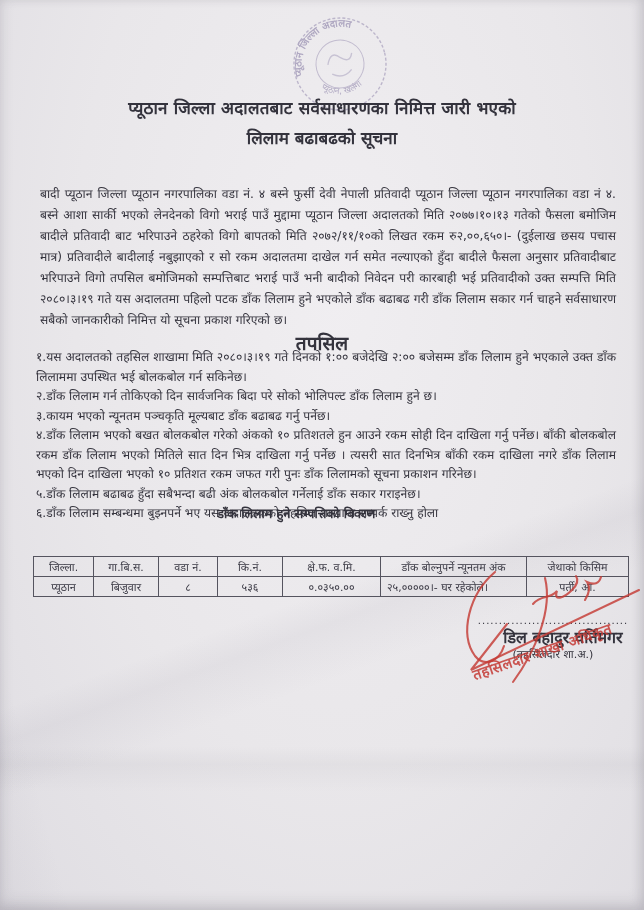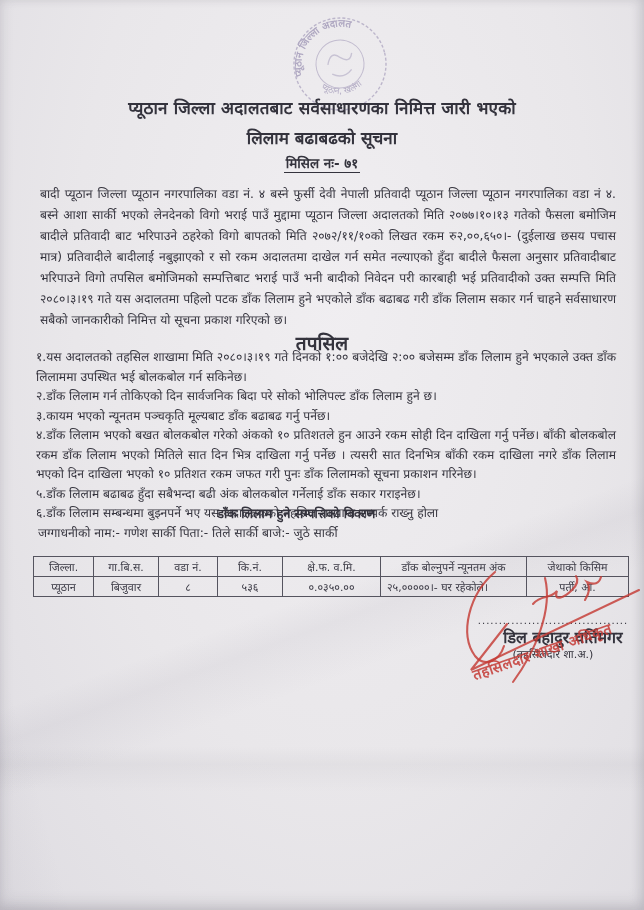--- a/index.html
+++ b/index.html
@@ -62,36 +62,34 @@
     <text font-size="10" fill="#8b80a8" font-weight="bold">
       <textPath href="#arcTop" startOffset="8%">प्यूठान जिल्ला अदालत</textPath>
     </text>
     <text font-size="8.5" fill="#8b80a8">
       <textPath href="#arcBot" startOffset="16%">प्यूठान, खलंगा</textPath>
     </text>
   </svg>
 
   <div class="abs title2">लिलाम बढाबढको सूचना</div>
   <div class="abs title1">प्यूठान जिल्ला अदालतबाट सर्वसाधारणका निमित्त जारी भएको</div>
-  <div class="abs fileno"><span>मिसिल नः- ७१</span></div>
 
   <div class="abs bodytext">बादी प्यूठान जिल्ला प्यूठान नगरपालिका वडा नं. ४ बस्ने फुर्सी देवी नेपाली प्रतिवादी प्यूठान जिल्ला प्यूठान नगरपालिका वडा नं ४. बस्ने आशा सार्की भएको लेनदेनको विगो भराई पाउँ मुद्दामा प्यूठान जिल्ला अदालतको मिति २०७७।१०।१३ गतेको फैसला बमोजिम बादीले प्रतिवादी बाट भरिपाउने ठहरेको विगो बापतको मिति २०७२/११/१०को लिखत रकम रु२,००,६५०।- (दुईलाख छसय पचास मात्र) प्रतिवादीले बादीलाई नबुझाएको र सो रकम अदालतमा दाखेल गर्न समेत नल्याएको हुँदा बादीले फैसला अनुसार प्रतिवादीबाट भरिपाउने विगो तपसिल बमोजिमको सम्पत्तिबाट भराई पाउँ भनी बादीको निवेदन परी कारबाही भई प्रतिवादीको उक्त सम्पत्ति मिति २०८०।३।१९ गते यस अदालतमा पहिलो पटक डाँक लिलाम हुने भएकोले डाँक बढाबढ गरी डाँक लिलाम सकार गर्न चाहने सर्वसाधारण सबैको जानकारीको निमित्त यो सूचना प्रकाश गरिएको छ।</div>
 
   <div class="abs tapasil">तपसिल</div>
   <div class="abs items">
     <div>१.यस अदालतको तहसिल शाखामा मिति २०८०।३।१९ गते दिनको १:०० बजेदेखि २:०० बजेसम्म डाँक लिलाम हुने भएकाले उक्त डाँक लिलाममा उपस्थित भई बोलकबोल गर्न सकिनेछ।</div>
     <div>२.डाँक लिलाम गर्न तोकिएको दिन सार्वजनिक बिदा परे सोको भोलिपल्ट डाँक लिलाम हुने छ।</div>
     <div>३.कायम भएको न्यूनतम पञ्चकृति मूल्यबाट डाँक बढाबढ गर्नु पर्नेछ।</div>
     <div>४.डाँक लिलाम भएको बखत बोलकबोल गरेको अंकको १० प्रतिशतले हुन आउने रकम सोही दिन दाखिला गर्नु पर्नेछ। बाँकी बोलकबोल रकम डाँक लिलाम भएको मितिले सात दिन भित्र दाखिला गर्नु पर्नेछ । त्यसरी सात दिनभित्र बाँकी रकम दाखिला नगरे डाँक लिलाम भएको दिन दाखिला भएको १० प्रतिशत रकम जफत गरी पुनः डाँक लिलामको सूचना प्रकाशन गरिनेछ।</div>
     <div>५.डाँक लिलाम बढाबढ हुँदा सबैभन्दा बढी अंक बोलकबोल गर्नेलाई डाँक सकार गराइनेछ।</div>
     <div>६.डाँक लिलाम सम्बन्धमा बुझ्नपर्ने भए यस अदालतकको तहसिल शाखामा सम्पर्क राख्नु होला</div>
   </div>
 
   <div class="abs prop-head">डाँक लिलाम हुने सम्पत्तिको विवरण</div>
-  <div class="abs owner">जग्गाधनीको नाम:- गणेश सार्की   पिता:- तिले सार्की    बाजे:- जुठे सार्की</div>
 
   <table class="abs tbl">
     <thead>
       <tr>
         <th class="c1">जिल्ला.</th>
         <th class="c2">गा.बि.स.</th>
         <th class="c3">वडा नं.</th>
         <th class="c4">कि.नं.</th>
         <th class="c5">क्षे.फ. व.मि.</th>
         <th class="c6">डाँक बोल्नुपर्ने न्यूनतम अंक</th>

